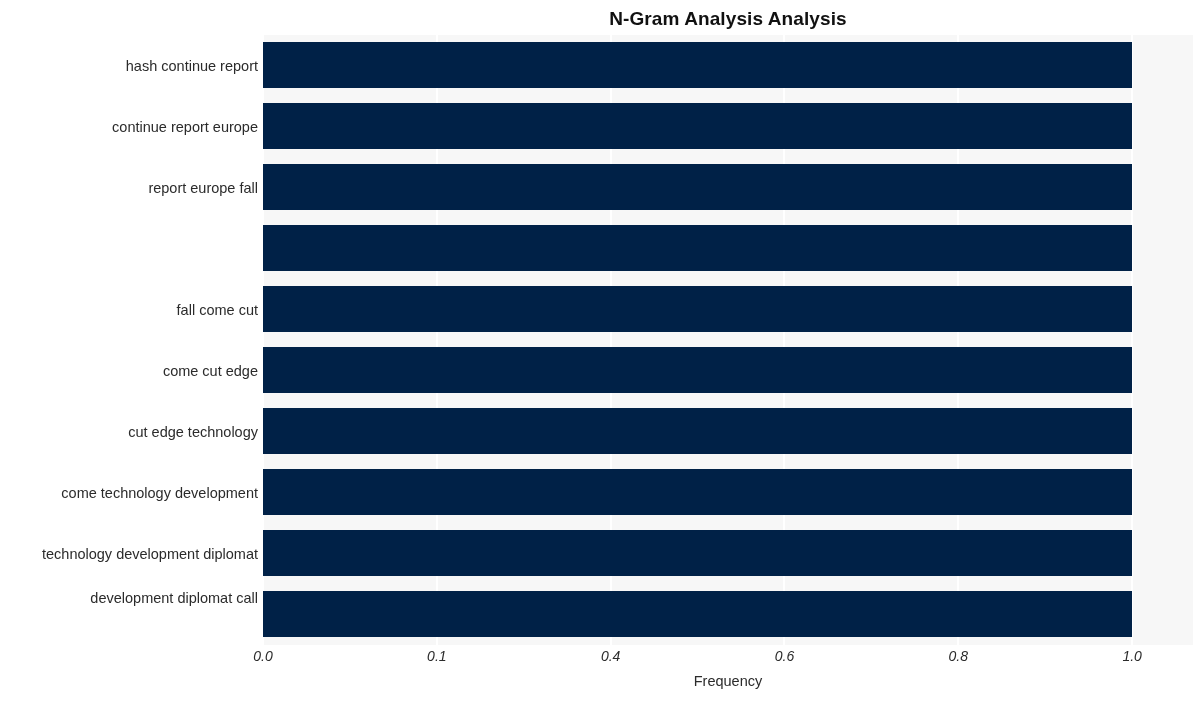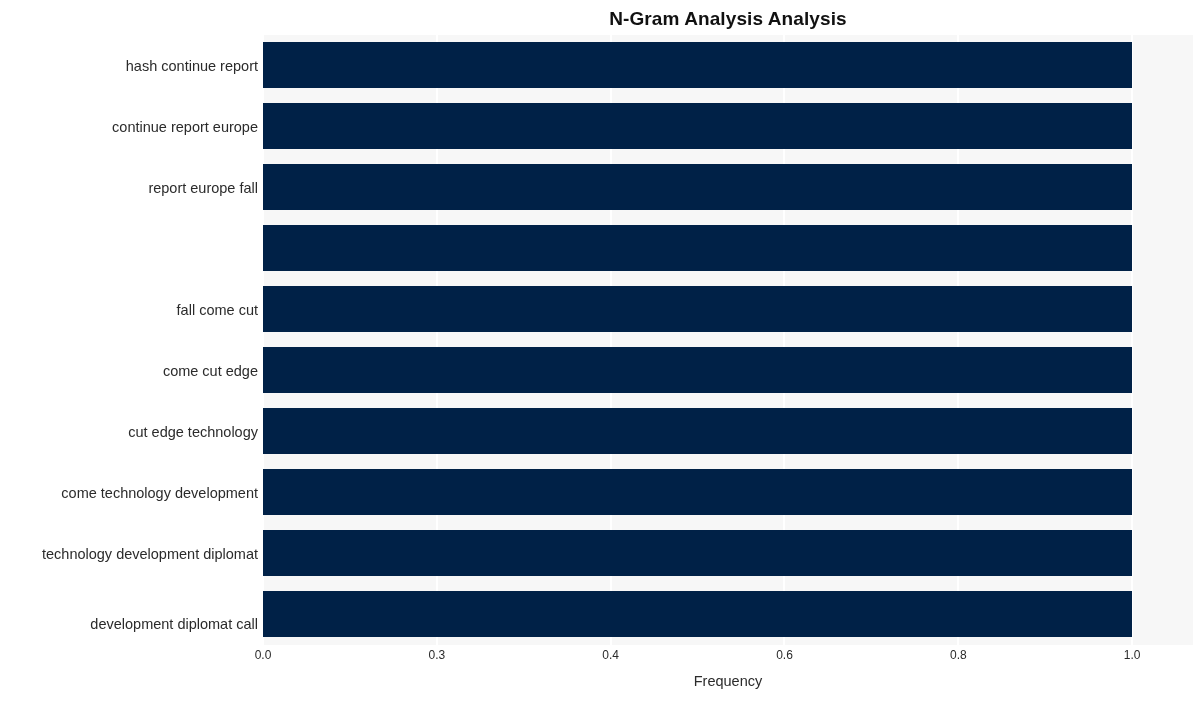--- a/index.html
+++ b/index.html
@@ -107,23 +107,24 @@
     position: absolute;
     left: 263px;
     top: 648px;
     width: 930px;
     height: 22px;
   }
   .xlabel {
     position: absolute;
     top: 0;
     transform: translateX(-50%);
-    font-size: 12px;
+    font-size: 14px;
     color: #2b2b2b;
     white-space: nowrap;
+    font-style: italic;
   }
 
   
   #xaxis-title {
     position: absolute;
     left: 263px;
     top: 673px;
     width: 930px;
     text-align: center;
     font-size: 14.5px;
@@ -199,28 +200,28 @@
       </div>
       <div class="ylabel-slot" style="top: 366px; height: 61px;">
         <div class="ylabel" style="color: rgb(43, 43, 43);">cut edge technology</div>
       </div>
       <div class="ylabel-slot" style="top: 427px; height: 61px;">
         <div class="ylabel" style="color: rgb(43, 43, 43);">come technology development</div>
       </div>
       <div class="ylabel-slot" style="top: 488px; height: 61px;">
         <div class="ylabel" style="color: rgb(43, 43, 43);">technology development diplomat</div>
       </div>
-      <div class="ylabel-slot" style="top: 558px; height: 61px;">
+      <div class="ylabel-slot" style="top: 532px; height: 61px;">
         <div class="ylabel" style="color: rgb(43, 43, 43);">development diplomat call</div>
       </div>
     </div>
 
   <div id="xlabels-layer">
       <div class="xlabel" style="left: 0px; color: rgb(43, 43, 43);">0.0</div>
-      <div class="xlabel" style="left: 173.832px; color: rgb(43, 43, 43);">0.3</div>
+      <div class="xlabel" style="left: 173.832px; color: rgb(43, 43, 43);">0.1</div>
       <div class="xlabel" style="left: 347.664px; color: rgb(43, 43, 43);">0.4</div>
       <div class="xlabel" style="left: 521.495px; color: rgb(43, 43, 43);">0.6</div>
       <div class="xlabel" style="left: 695.327px; color: rgb(43, 43, 43);">0.8</div>
       <div class="xlabel" style="left: 869.159px; color: rgb(43, 43, 43);">1.0</div>
     </div>
 
   <div id="xaxis-title" style="color: rgb(43, 43, 43);">Frequency</div>
 
 </div>
 

